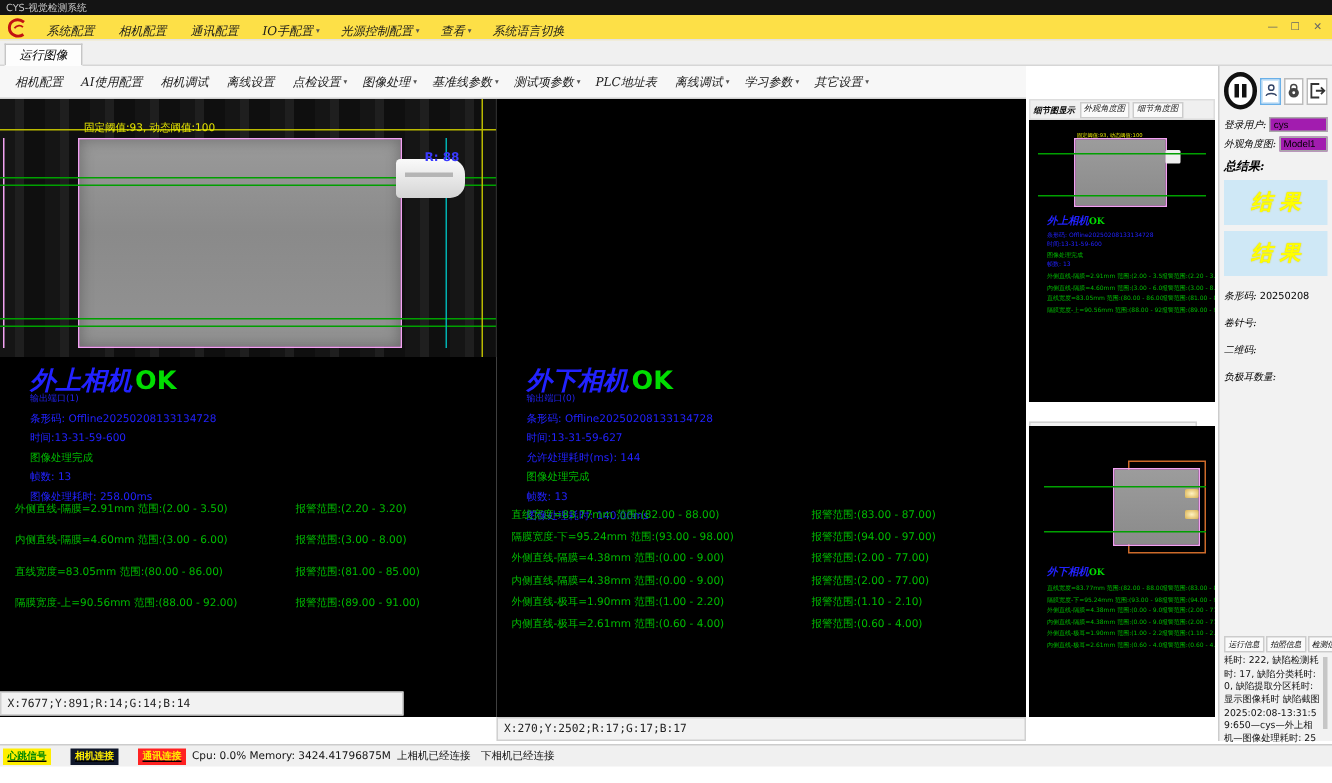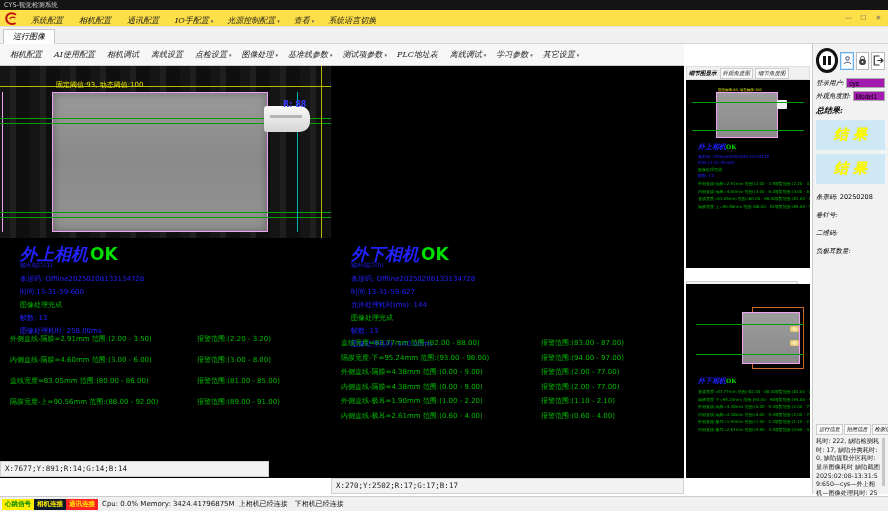--- a/index.html
+++ b/index.html
@@ -550,21 +550,21 @@
           <span class="itab">拍照信息</span>
 
           <span class="itab">检测信息</span>
         </div>
       <div id="log">耗时: 222, 缺陷检测耗时: 17, 缺陷分类耗时: 0, 缺陷提取分区耗时: 显示图像耗时 缺陷截图 2025:02:08-13:31:59:650—cys—外上相机—图像处理耗时: 258.00ms</div>
       <div id="log-scroll"></div>
     </div>
   </div>
 
   <div id="statusbar">
-    <span style="display:flex; gap:0;">
+    <span style="display:flex; gap:13px;text-decoration:underline;">
 
         <span class="badge" style="background: rgb(255, 238, 0); color: rgb(0, 136, 0);">心跳信号</span>
 
         <span class="badge" style="background: #0f172a; color: rgb(255, 238, 0);">相机连接</span>
 
         <span class="badge" style="background: rgb(255, 34, 34); color: rgb(255, 238, 0);">通讯连接</span>
       </span>
     <span class="sb-text">Cpu: 0.0% Memory: 3424.41796875M</span>
     <span class="sb-text">上相机已经连接　下相机已经连接</span>
   </div>

